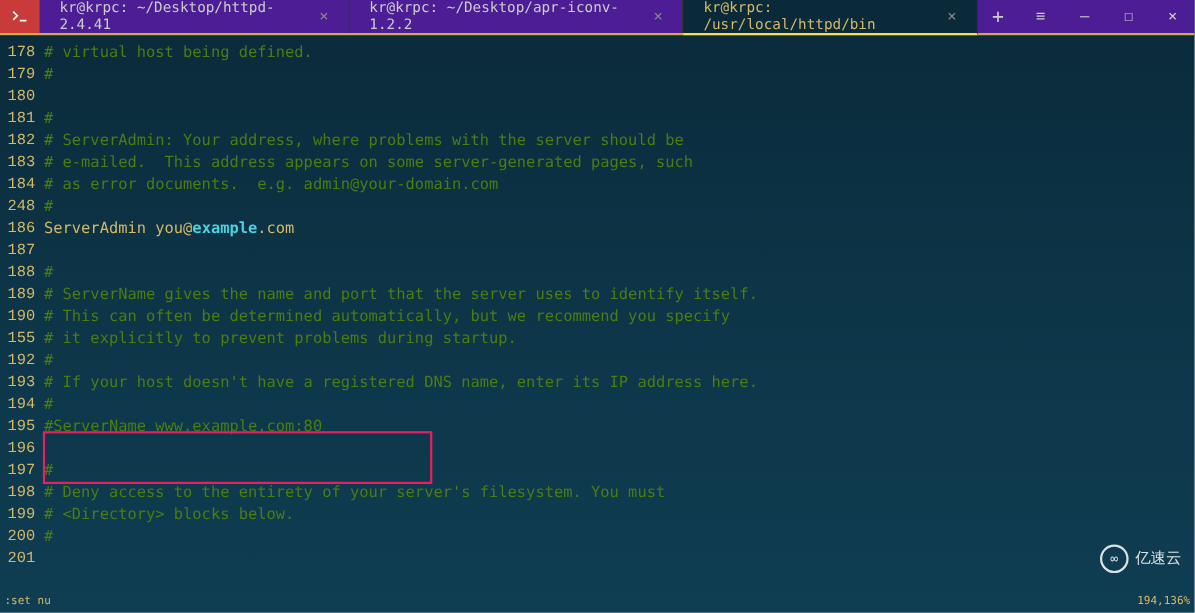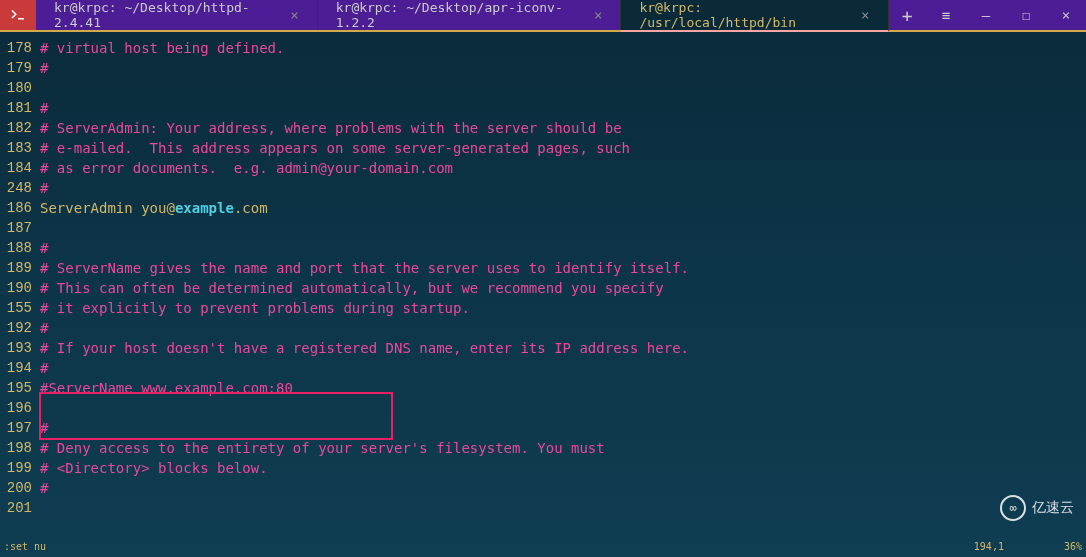--- a/index.html
+++ b/index.html
@@ -33,21 +33,21 @@
   display: flex;
   align-items: center;
   color: #ccc;
   font-size: 13px;
   border-right: 1px solid #333;
   cursor: pointer;
 }
 .tab.active {
   background: #0a2a3a;
   color: #d4b968;
-  border-bottom: 2px solid #fca5a5;
+  border-bottom: 2px solid #fde047;
   margin-bottom: -2px;
 }
 .tab-close {
   margin-left: 10px;
   color: #888;
   font-size: 14px;
 }
 .tab-add {
   width: 40px;
   display: flex;
@@ -95,41 +95,41 @@
 .code {
   flex: 1;
   padding-top: 6px;
   padding-left: 4px;
 }
 .code-line {
   height: 20px;
   line-height: 20px;
   white-space: pre;
 }
-.comment { color: #ec4899; }
+.comment { color: #4d7c0f; }
 .keyword { color: #d4b968; }
 .email-user { color: #d4b968; }
 .email-domain { color: #4dd0e1; font-weight: bold; }
 .email-dot { color: #d4b968; }
 .email-tld { color: #d4b968; }
 .highlight-box {
   position: absolute;
   border: 2px solid #e91e63;
   pointer-events: none;
 }
 .status-bar {
   height: 22px;
   display: flex;
   align-items: center;
   padding: 0 4px;
   color: #d4b968;
   font-size: 10px;
 }
 .status-left { flex: 1; }
-.status-pos { margin-right: 60px; }
+.status-pos { }
 .watermark {
   position: absolute;
   right: 12px;
   bottom: 36px;
   display: flex;
   align-items: center;
   opacity: 0.85;
   color: #fff;
   font-size: 14px;
   gap: 6px;

